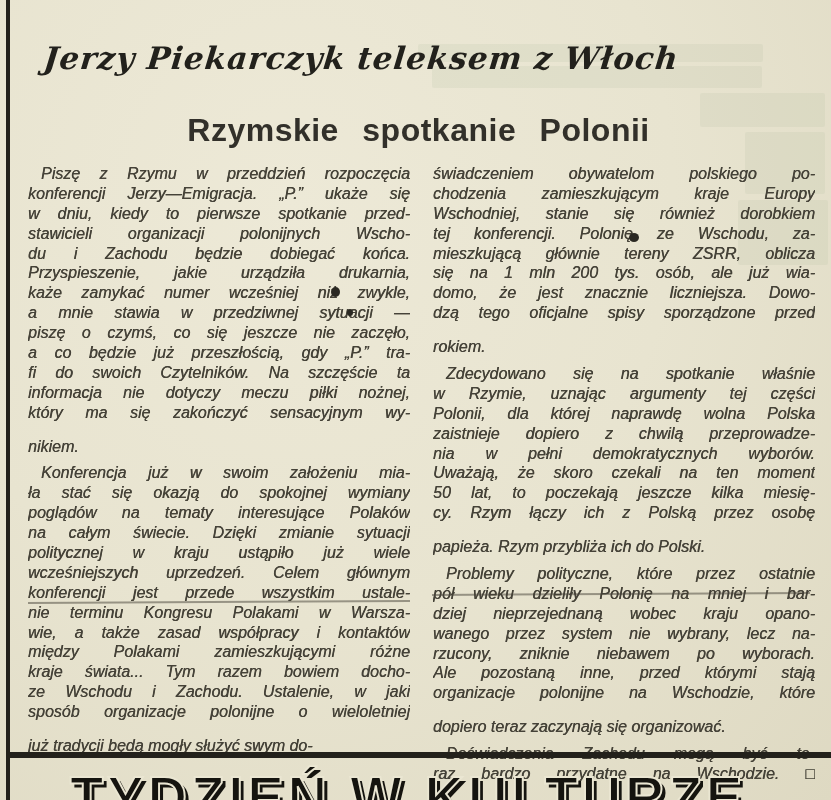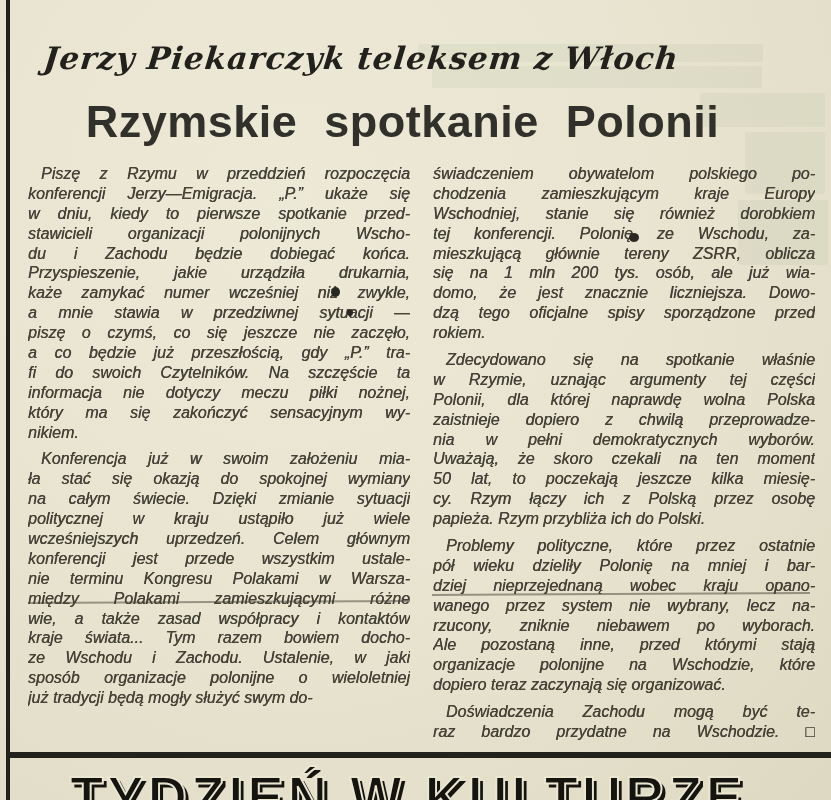--- a/index.html
+++ b/index.html
@@ -15,34 +15,34 @@
   .g3{left:700px;top:93px;width:125px;height:34px;}
   .g4{left:745px;top:132px;width:80px;height:62px;}
   .g5{left:738px;top:200px;width:90px;height:65px;}
   .byline{
     position:absolute;left:44px;top:40px;margin:0;
     font-family:"DejaVu Serif", serif;font-style:italic;font-weight:bold;
     font-size:31px;letter-spacing:1px;color:#22211c;transform:skewX(-6deg);
     white-space:nowrap;
   }
   .headline{
-    position:absolute;left:30px;top:96px;width:745px;margin:0;text-align:center;
-    font-size:45px;font-weight:bold;letter-spacing:.5px;word-spacing:14px;color:#32302a;
+    position:absolute;left:30px;top:96px;width:745px;margin:16px;text-align:center;
+    font-size:32px;font-weight:bold;letter-spacing:.5px;word-spacing:14px;color:#32302a;
     white-space:nowrap;
   }
   .columns{
     position:absolute;left:28px;top:164px;width:787px;display:flex;gap:23px;
     color:#454238;font-style:italic;font-size:16px;line-height:19.9px;
     text-shadow:.3px 0 0 currentColor;
   }
   .col{width:382px;}
   .para{margin-top:7px;}
   .para:first-child{margin-top:0;}
   .ln{text-align:justify;text-align-last:justify;height:19.9px;overflow:hidden;}
-  .ln.last{text-align-last:left;}
+  .ln.last{text-align-last:left;margin-top:14px;}
   .para .ln:first-child{text-indent:13px;}
   .para.cont .ln:first-child{text-indent:0;}
   .pencil{position:absolute;height:2px;background:rgba(70,66,55,.5);transform:rotate(-.3deg);}
   .p1{left:28px;top:601px;width:382px;}
   .p2{left:432px;top:593px;width:378px;}
   .blot{position:absolute;background:#2a2822;border-radius:50%;}
   .b1{left:331px;top:287px;width:9px;height:10px;}
   .b2{left:629px;top:233px;width:10px;height:9px;}
   .b3{left:347px;top:309px;width:6px;height:7px;}
   .rule{position:absolute;left:8px;top:752px;width:823px;height:6px;background:#23211b;}
@@ -84,27 +84,28 @@
           <div class="ln">piszę o czymś, co się jeszcze nie zaczęło,</div>
           <div class="ln">a co będzie już przeszłością, gdy „P.” tra-</div>
           <div class="ln">fi do swoich Czytelników. Na szczęście ta</div>
           <div class="ln">informacja nie dotyczy meczu piłki nożnej,</div>
           <div class="ln">który ma się zakończyć sensacyjnym wy-</div>
           <div class="ln last">nikiem.</div>
         </div>
       <div class="para">
           <div class="ln">Konferencja już w swoim założeniu mia-</div>
           <div class="ln">ła stać się okazją do spokojnej wymiany</div>
+          <div class="ln">poglądów na tematy interesujące Polaków</div>
           <div class="ln">na całym świecie. Dzięki zmianie sytuacji</div>
           <div class="ln">politycznej w kraju ustąpiło już wiele</div>
           <div class="ln">wcześniejszych uprzedzeń. Celem głównym</div>
           <div class="ln">konferencji jest przede wszystkim ustale-</div>
           <div class="ln">nie terminu Kongresu Polakami w Warsza-</div>
+          <div class="ln">wie, a także zasad współpracy i kontaktów</div>
           <div class="ln">między Polakami zamieszkującymi różne</div>
-          <div class="ln">wie, a także zasad współpracy i kontaktów</div>
           <div class="ln">kraje świata... Tym razem bowiem docho-</div>
           <div class="ln">ze Wschodu i Zachodu. Ustalenie, w jaki</div>
           <div class="ln">sposób organizacje polonijne o wieloletniej</div>
           <div class="ln last">już tradycji będą mogły służyć swym do-</div>
         </div>
     </div>
     <div class="col">
       <div class="para cont">
           <div class="ln">świadczeniem obywatelom polskiego po-</div>
           <div class="ln">chodzenia zamieszkującym kraje Europy</div>

